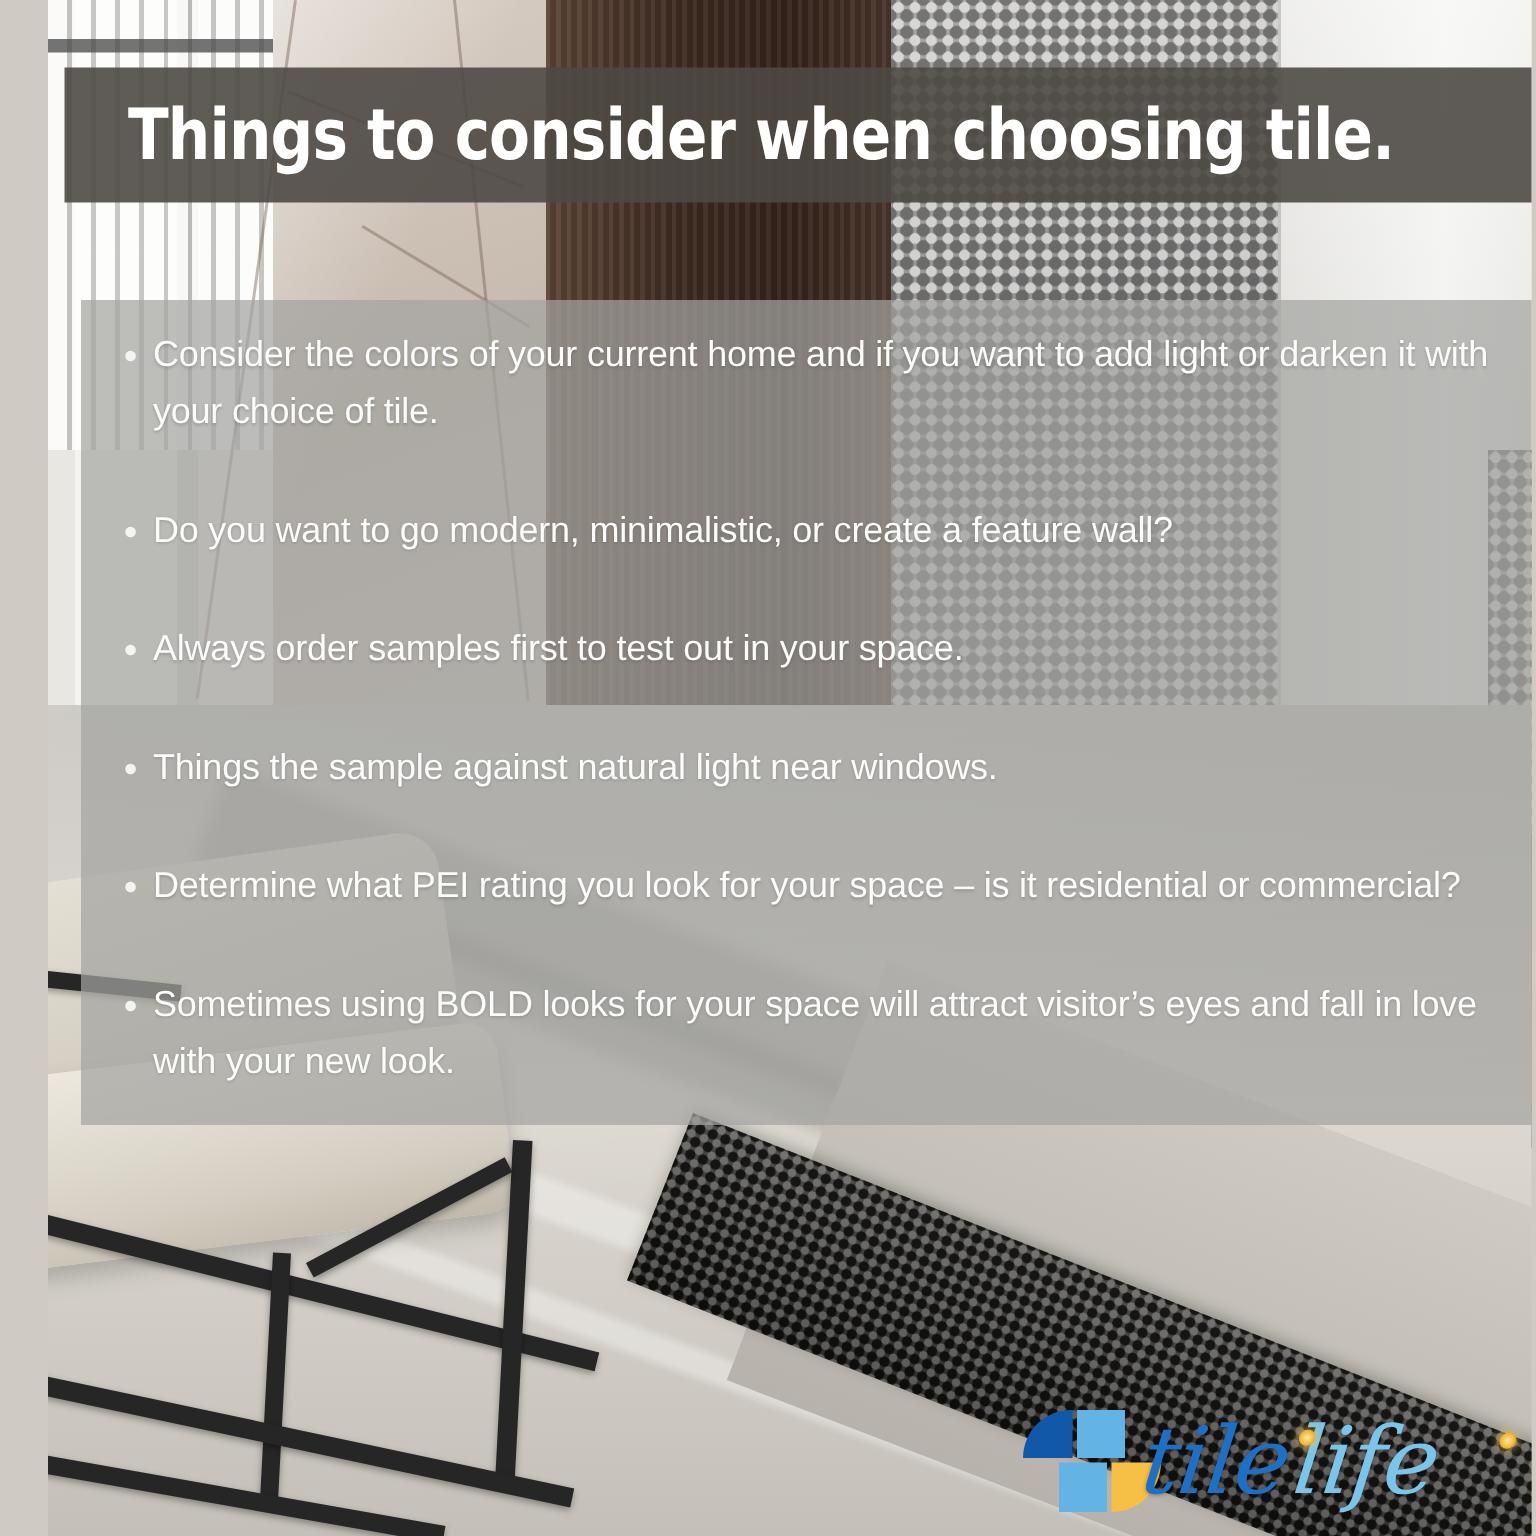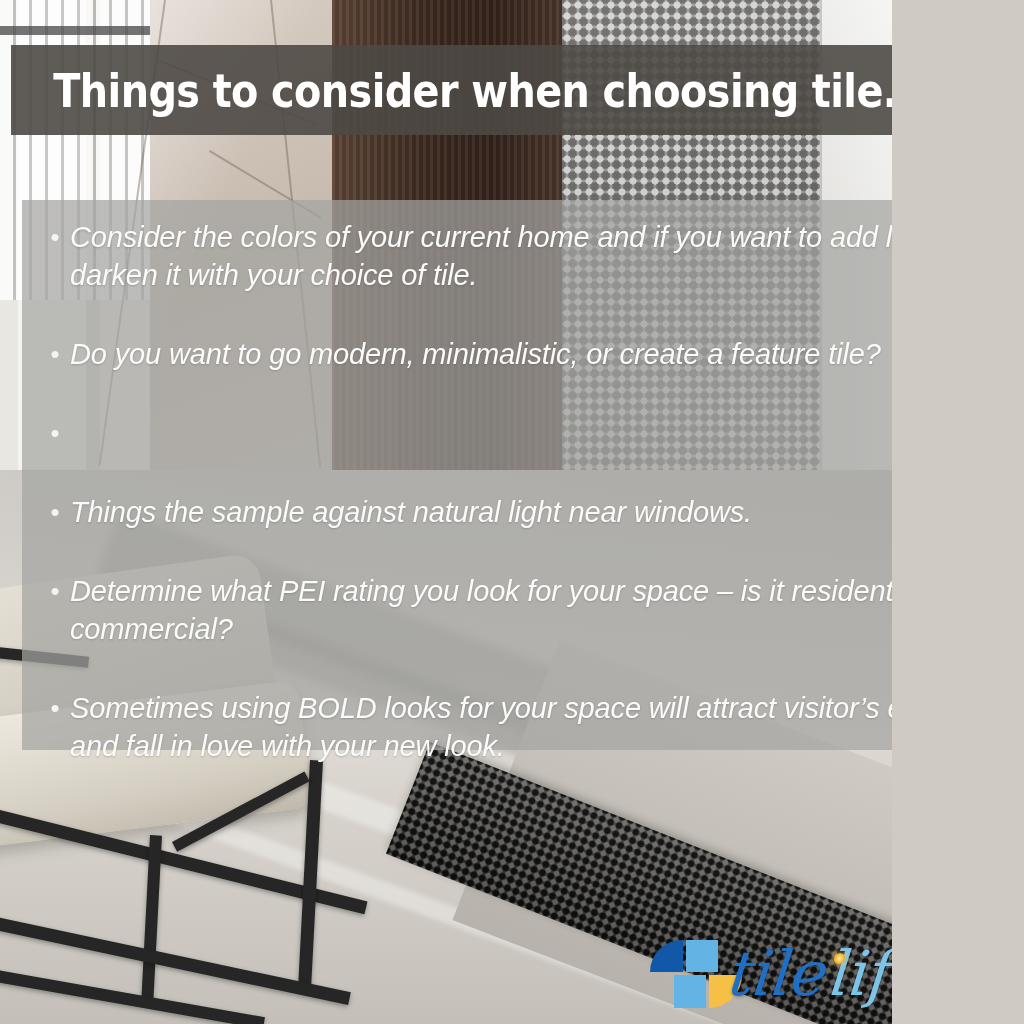--- a/index.html
+++ b/index.html
@@ -7,23 +7,24 @@
   html, body {
     width:1024px; height:1024px;
     overflow:hidden;
     background:#cfcac4;
     font-family:"Liberation Sans", sans-serif;
   }
 
   
   .stage {
     position:relative;
-    width:892px; height:1024px;
+    width:989px; height:1024px;
     overflow:hidden;
     background:#c9c5c0;
+    margin-left:32px;
   }
 
   
   .photo { position:absolute; inset:0; overflow:hidden; }
 
   
   .wall {
     position:absolute; left:0; top:0; width:1024px; height:470px;
     background:
       linear-gradient(90deg,
@@ -205,27 +206,26 @@
     flex:0 0 auto;
     width:18px;
     color:#f4f4f2;
     font-size:26px;
     line-height:38px;
     text-align:center;
     margin-right:6px;
   }
   .bullet-text {
     color:#fbfbfa;
-    font-size:29px;
+    font-size:24px;
     line-height:38px;
     font-weight:400;
     letter-spacing:-0.15px;
     max-width:930px;
     text-shadow:0 1px 2px rgba(70,70,70,.28);
-    font-style:italic;
   }
 
   
   .logo {
     position:absolute; left:650px; top:928px;
     width:370px; height:92px;
     display:flex; align-items:center;
   }
   .logo-mark {
     position:relative; width:74px; height:68px; flex:0 0 auto;
@@ -328,25 +328,26 @@
   <div class="bullets-panel">
     <ul class="bullet-list">
 
       <li class="bullet-item">
         <span class="bullet-dot">•</span>
         <span class="bullet-text">Consider the colors of your current home and if you want to add light or darken it with your choice of tile.</span>
       </li>
 
       <li class="bullet-item">
         <span class="bullet-dot">•</span>
-        <span class="bullet-text">Do you want to go modern, minimalistic, or create a feature tile?</span>
-      </li>
-
-      <li class="bullet-item">
-        <span class="bullet-dot">•</span>
+        <span class="bullet-text">Do you want to go modern, minimalistic, or create a feature wall?</span>
+      </li>
+
+      <li class="bullet-item">
+        <span class="bullet-dot">•</span>
+        <span class="bullet-text">Always order samples first to test out in your space.</span>
       </li>
 
       <li class="bullet-item">
         <span class="bullet-dot">•</span>
         <span class="bullet-text">Things the sample against natural light near windows.</span>
       </li>
 
       <li class="bullet-item">
         <span class="bullet-dot">•</span>
         <span class="bullet-text">Determine what PEI rating you look for your space – is it residential or commercial?</span>

